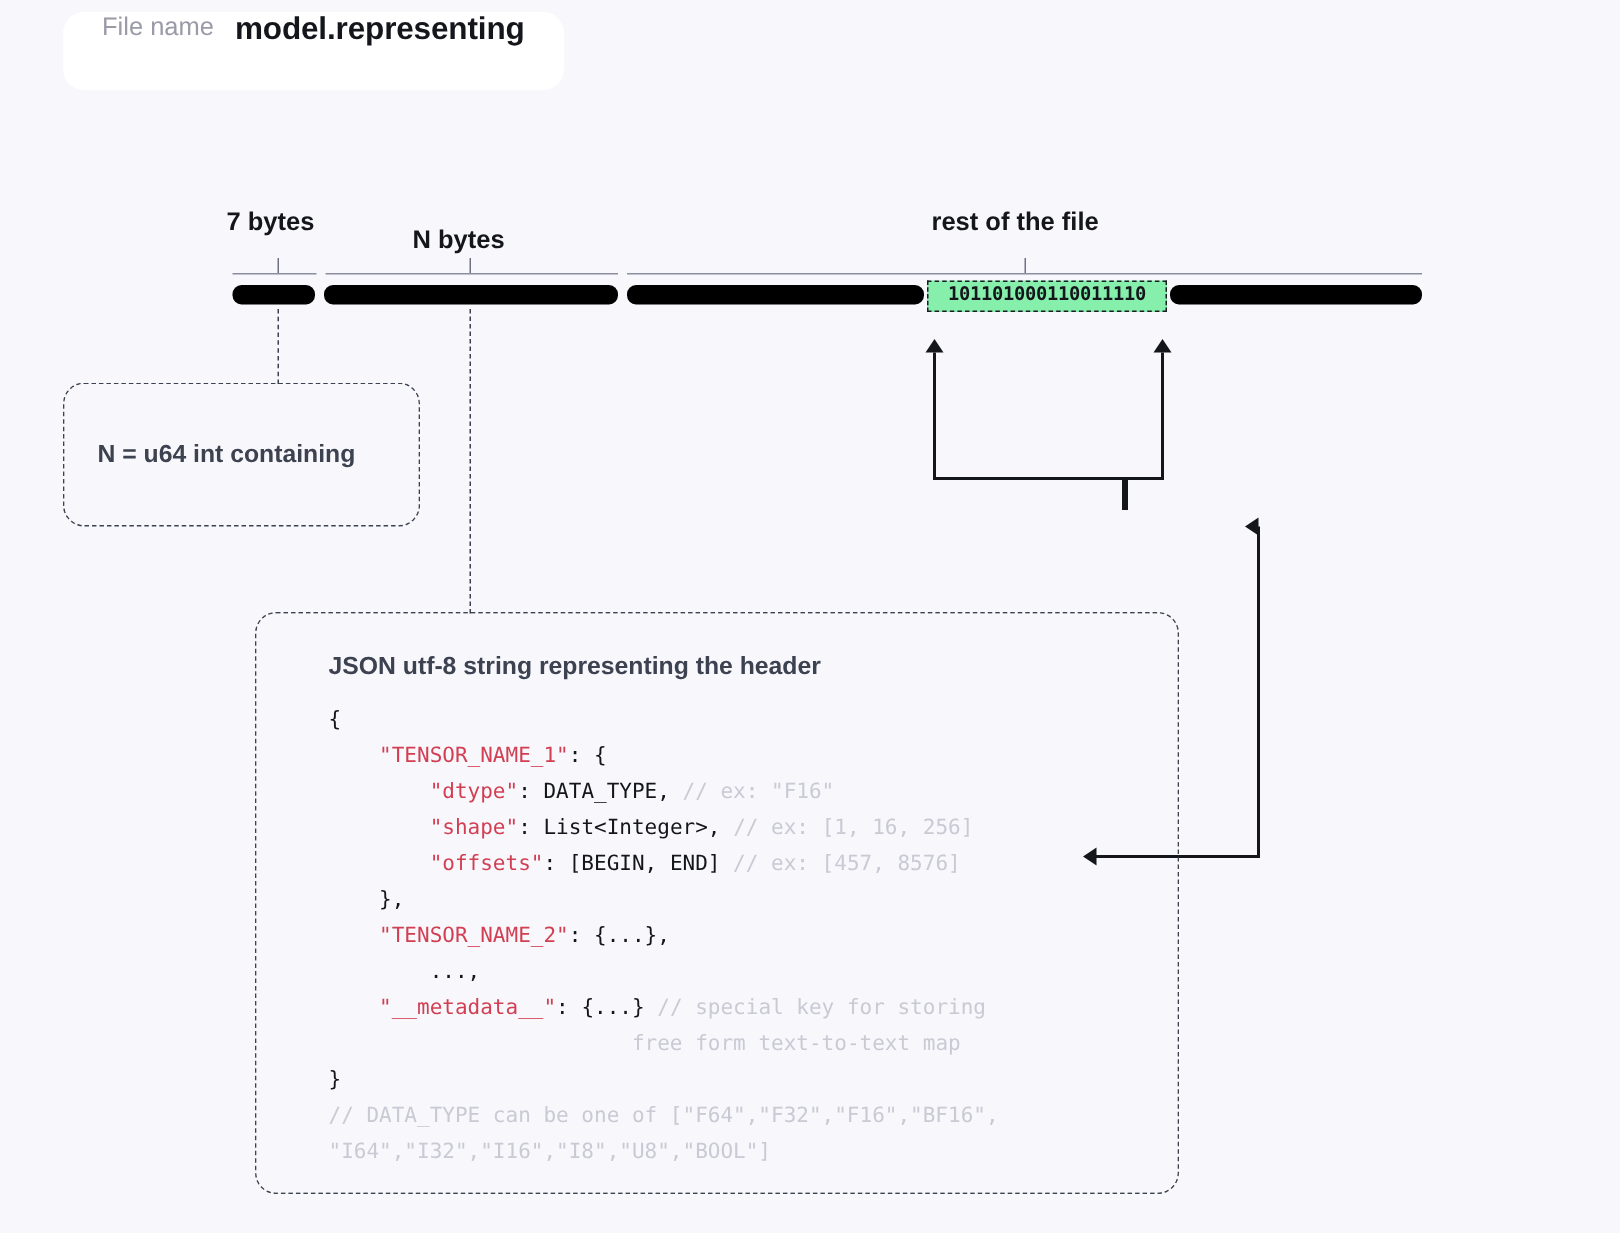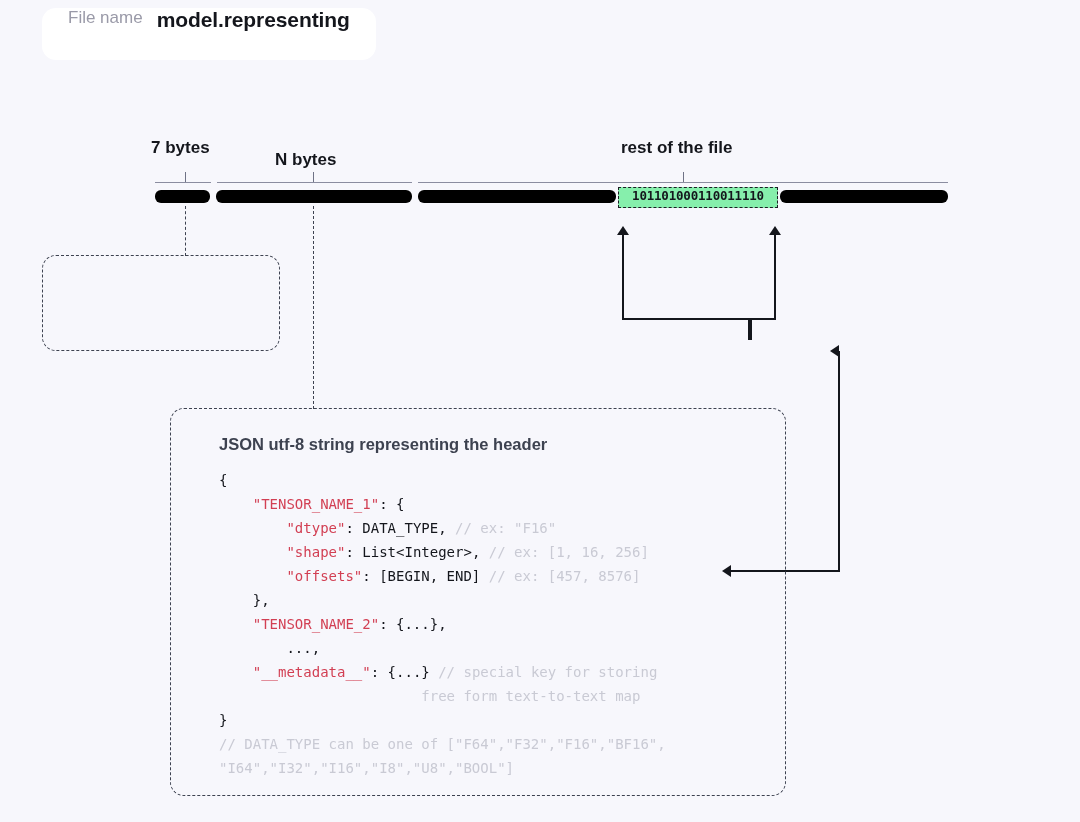--- a/index.html
+++ b/index.html
@@ -216,20 +216,21 @@
 
   <div class="binary-box">
     <span class="binary-text">101101000110011110</span>
   </div>
 
   <div class="vline-dash" style="left:185px; top:206px; height:50px;"></div>
 
   <div class="vline-dash" style="left:313px; top:206px; height:203px;"></div>
 
   <div class="callout nbox">
+    <div class="nbox-line">N = u64 int containing</div>
   </div>
 
   <div class="conn conn-v" style="left:622px; top:235px; height:85px;"></div>
   <div class="conn conn-h" style="left:622px; top:318px; width:128px;"></div>
   <div class="conn conn-v" style="left:748px; top:318px; height:22px;"></div>
   <div class="arrow-up" style="left:617px; top:226px;"></div>
 
   <div class="conn conn-v" style="left:774px; top:235px; height:85px;"></div>
   <div class="conn conn-h" style="left:750px; top:318px; width:26px;"></div>
   <div class="conn conn-v" style="left:750px; top:318px; height:22px;"></div>

